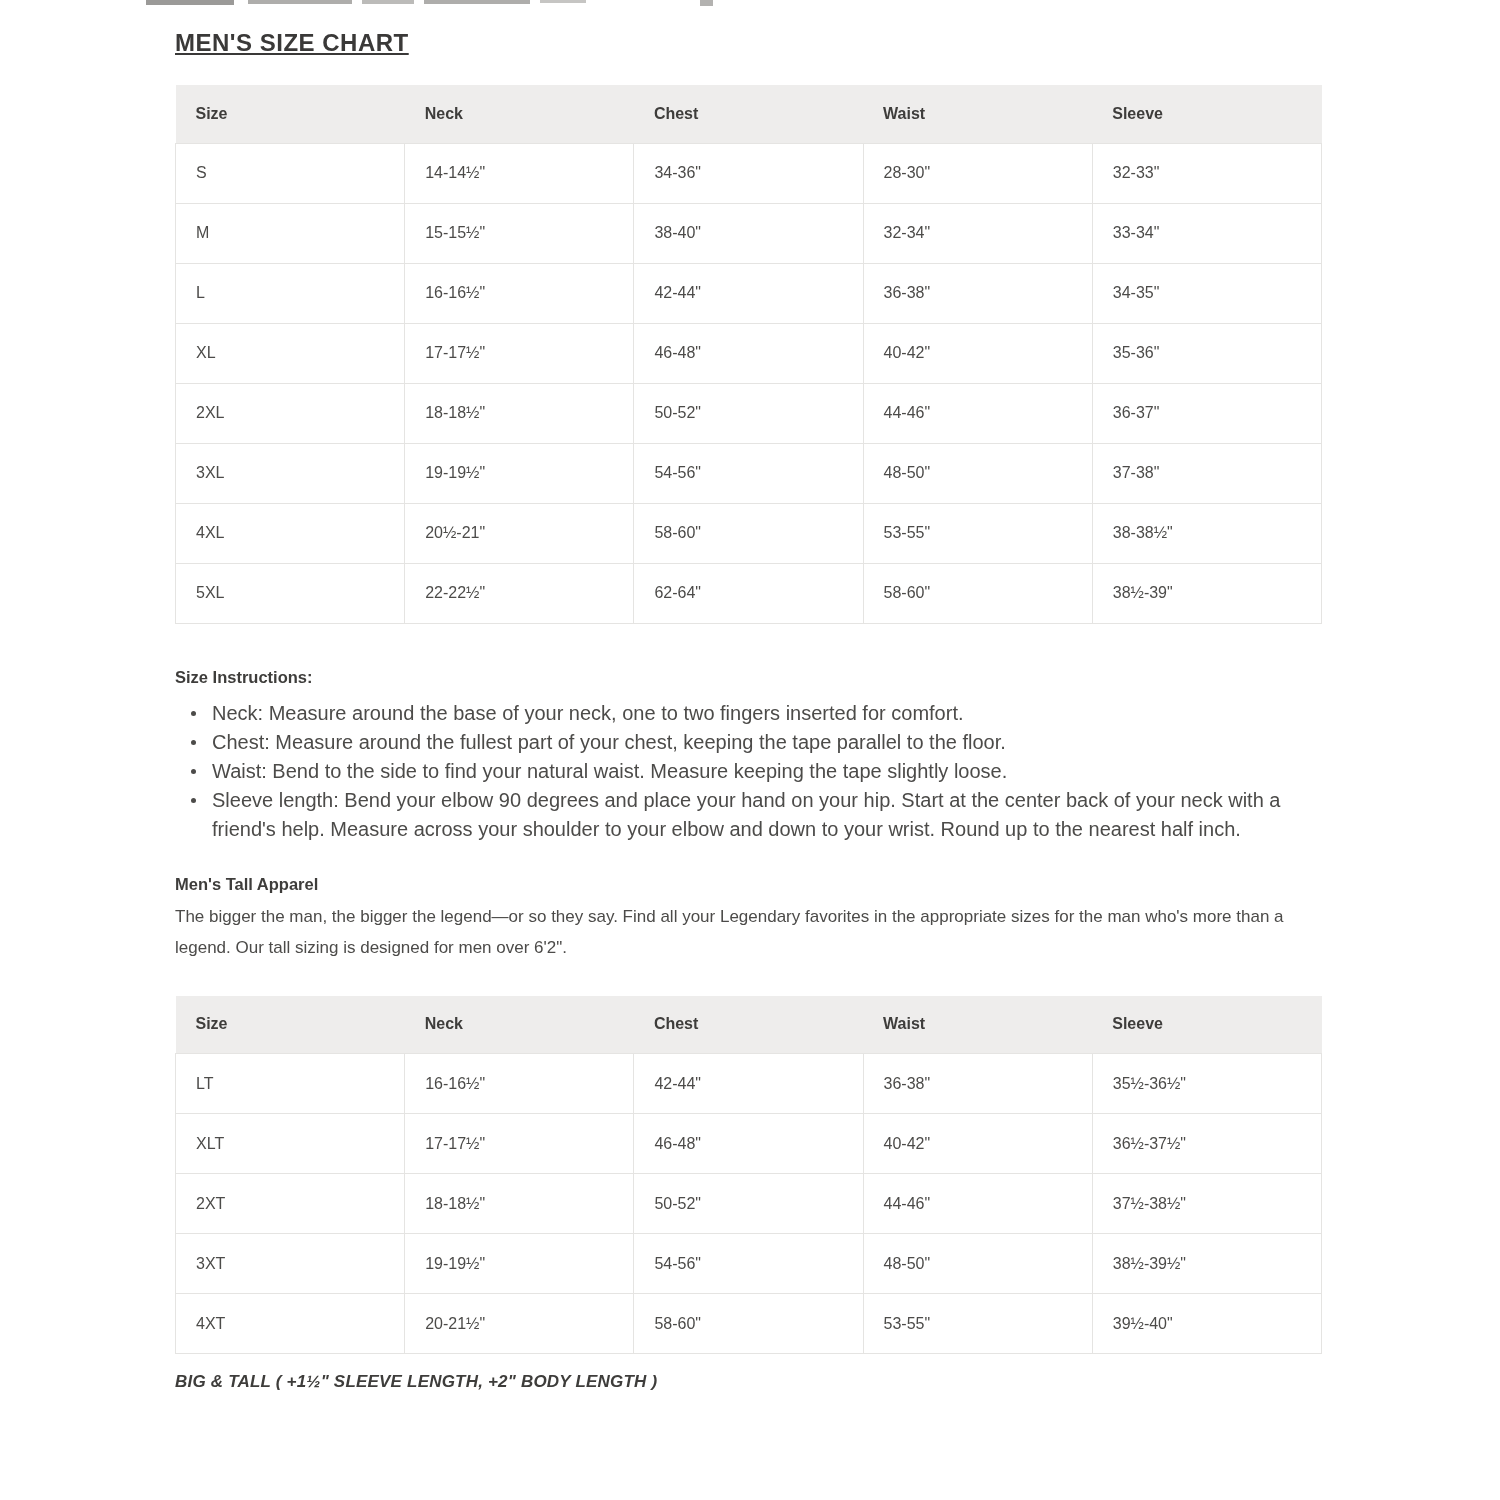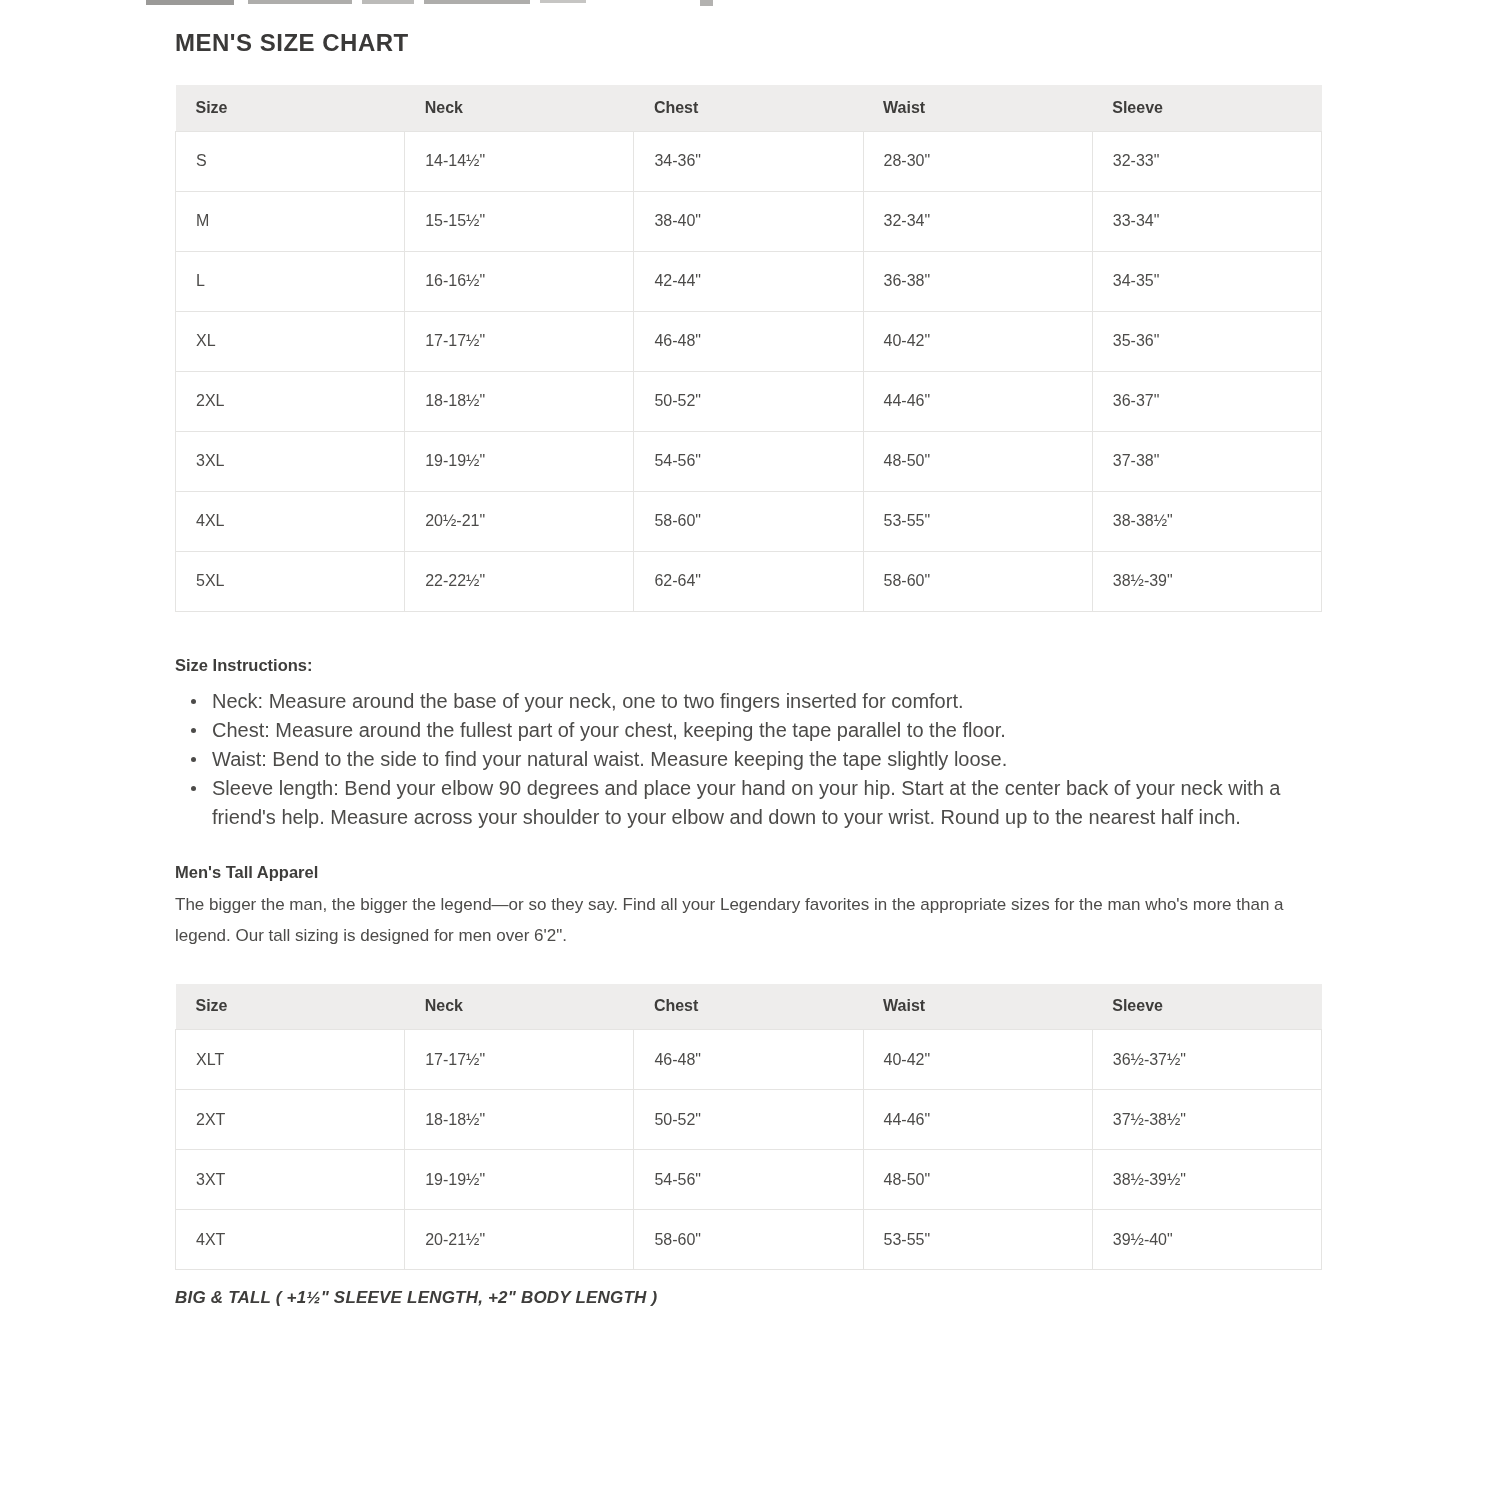--- a/index.html
+++ b/index.html
@@ -32,31 +32,32 @@
     width: 1147px;
   }
 
   h1.page-title {
     margin: 30px 0 0 0;
     font-size: 24px;
     line-height: 26px;
     font-weight: bold;
     letter-spacing: 0.5px;
     color: #3a3938;
+    text-decoration: underline;
   }
 
   table.size-table {
     border-collapse: collapse;
     table-layout: fixed;
     width: 1147px;
     margin-top: 29px;
   }
   table.size-table th {
     background: #eeedec;
-    height: 46px;
+    height: 58px;
     text-align: left;
     vertical-align: middle;
     padding: 0 0 0 20px;
     font-size: 16px;
     font-weight: bold;
     color: #3e3d3b;
     border: none;
   }
   table.size-table td {
     height: 60px;
@@ -228,20 +229,27 @@
         <tr>
           <th>Size</th>
           <th>Neck</th>
           <th>Chest</th>
           <th>Waist</th>
           <th>Sleeve</th>
         </tr>
       </thead>
       <tbody>
         <tr>
+          <td>LT</td>
+          <td>16-16½"</td>
+          <td>42-44"</td>
+          <td>36-38"</td>
+          <td>35½-36½"</td>
+        </tr>
+        <tr>
           <td>XLT</td>
           <td>17-17½"</td>
           <td>46-48"</td>
           <td>40-42"</td>
           <td>36½-37½"</td>
         </tr>
         <tr>
           <td>2XT</td>
           <td>18-18½"</td>
           <td>50-52"</td>

